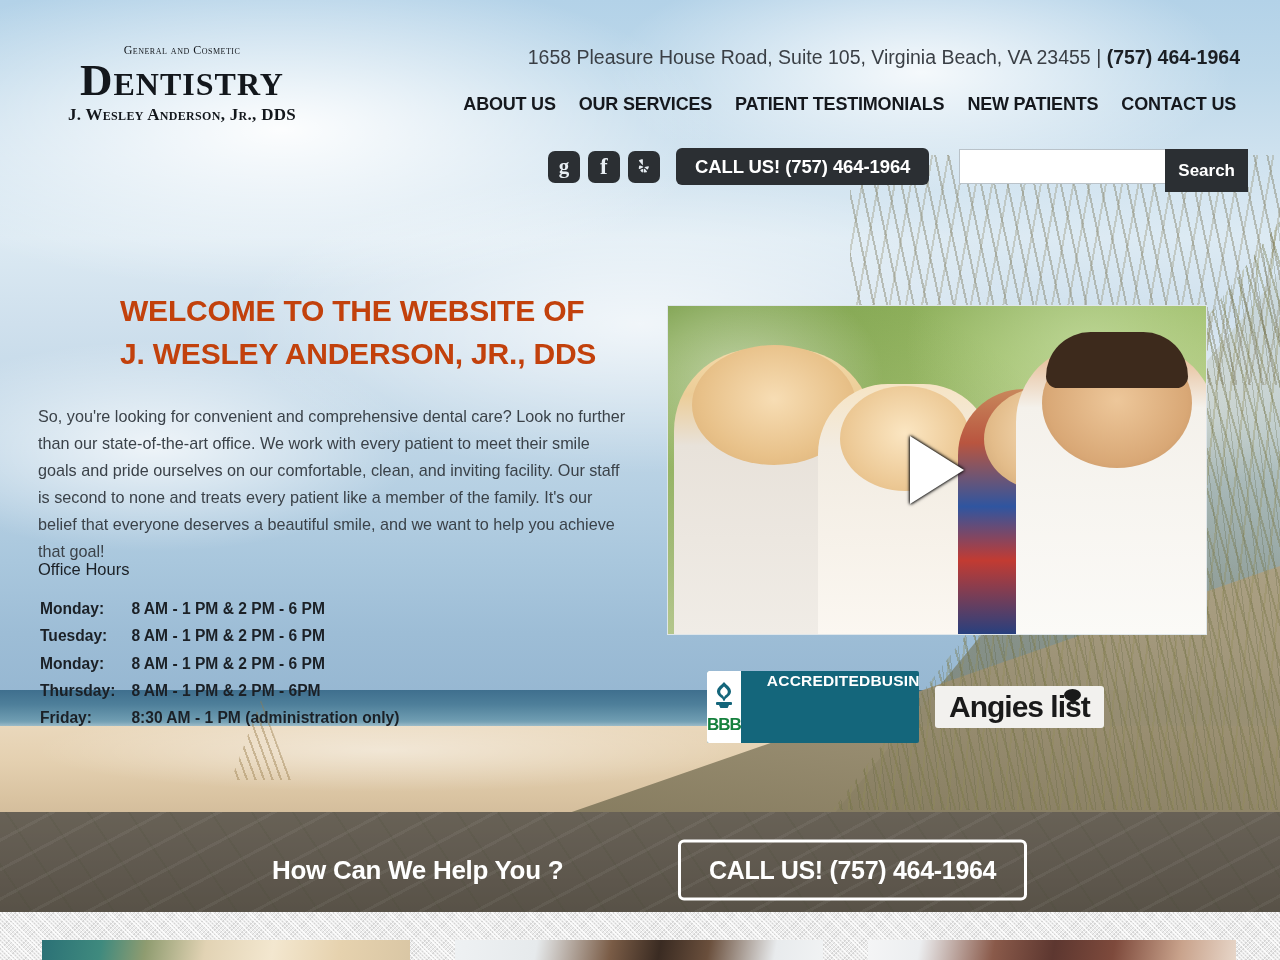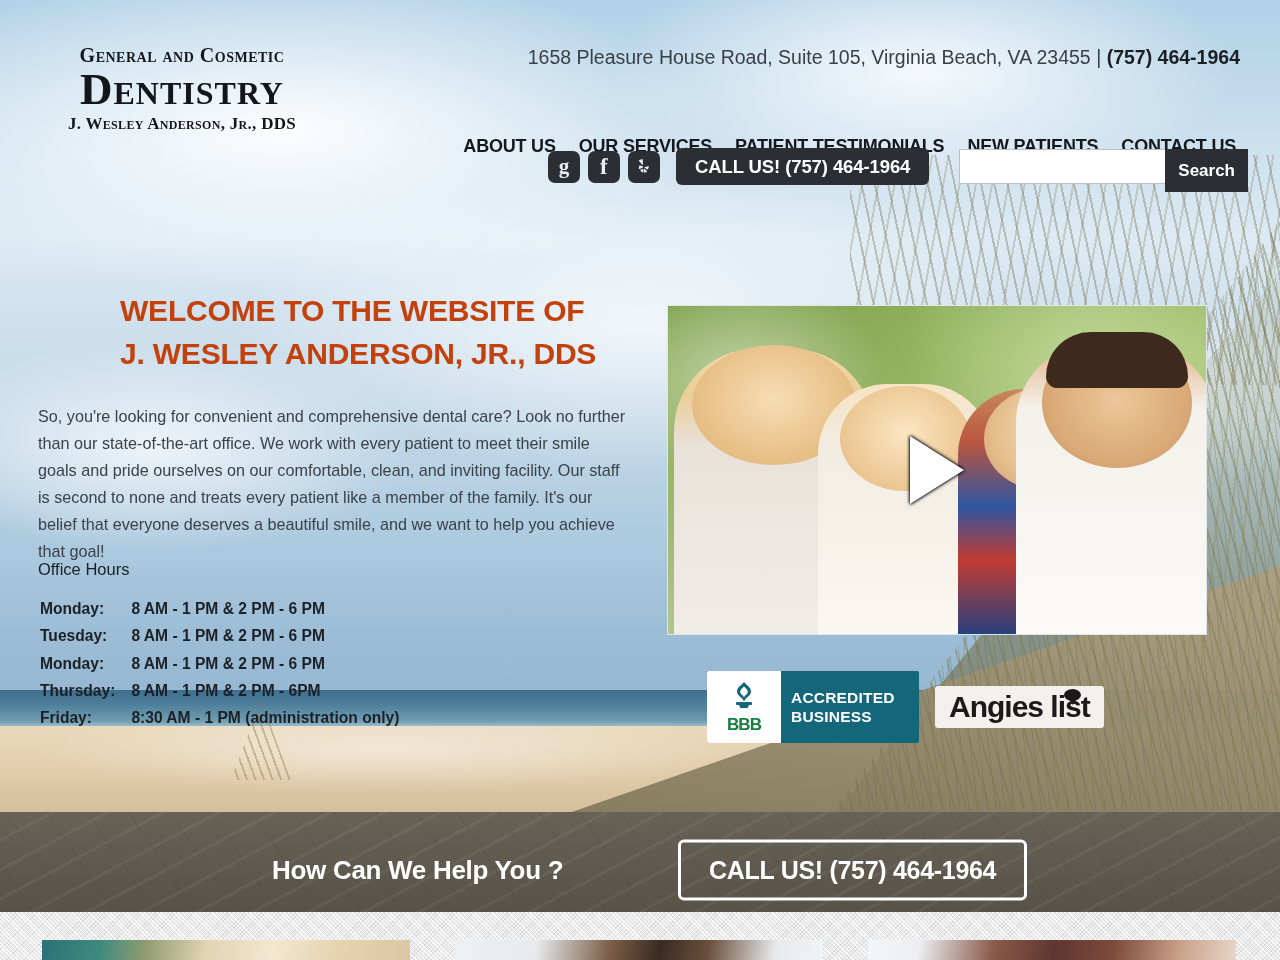--- a/index.html
+++ b/index.html
@@ -88,41 +88,41 @@
   }
 
   
   .logo {
     position:absolute; left:42px; top:44px; width:280px;
     text-align:center;
     font-family:"Liberation Serif", serif;
     color:#13171c;
   }
   .logo-top {
-    font-size:20px; letter-spacing:.5px; font-variant:small-caps;
-    font-weight:700; line-height:1.1;text-align:center;
+    font-size:12px; letter-spacing:.5px; font-variant:small-caps;
+    font-weight:400; line-height:1.1;text-align:center;
   }
   .logo-main {
     font-size:45px; font-variant:small-caps; font-weight:700;
     line-height:1.05; letter-spacing:1px;
   }
   .logo-sub {
     font-size:17px; font-variant:small-caps; font-weight:700;
     letter-spacing:.3px; line-height:1.3;
   }
 
   .addr {
     position:absolute; right:40px; top:46px;
     font-size:19.5px; color:#3a3f45; white-space:nowrap;
   }
   .addr .phone { font-weight:bold; color:#1b1f24; }
 
   .nav {
     position:absolute; right:44px; top:94px;
-    display:flex; gap:23px; white-space:nowrap;margin-top:42px;
+    display:flex; gap:23px; white-space:nowrap;
   }
   .nav a {
     font-size:18px; font-weight:bold; color:#15181d;
     text-decoration:none; letter-spacing:-.2px;
   }
 
   .util {
     position:absolute; right:32px; top:148px;
     display:flex; align-items:center; gap:8px;
   }
@@ -250,22 +250,22 @@
     display:flex; height:72px; width:212px; cursor:pointer;
     background:#14667b; border-radius:2px; overflow:hidden;
   }
   .bbb-left {
     width:74px; background:#fff; display:flex; flex-direction:column;
     align-items:center; justify-content:center; gap:1px;
   }
   .bbb-torch { width:26px; height:34px; }
   .bbb-word { font-size:17px; font-weight:bold; color:#15803d; letter-spacing:-1px; line-height:1; }
   .bbb-right {
-    flex:1; display:flex; flex-direction:column; justify-content:center;
-    padding-left:10px; color:#fff; font-size:15.5px; font-weight:bold;
+    flex:1; display:flex; flex-direction:row; justify-content:center;
+    padding-left:26px; color:#fff; font-size:15.5px; font-weight:bold;
     line-height:1.25; letter-spacing:.2px;
   }
   .angie {
     height:42px; padding:0 14px; background:#f2f1ee; border-radius:3px;
     display:flex; align-items:center; cursor:pointer; position:relative;
   }
   .angie-txt {
     font-size:30px; font-weight:bold; color:#1a1a1a; letter-spacing:-1px;
     font-family:"Liberation Sans", sans-serif;
   }

